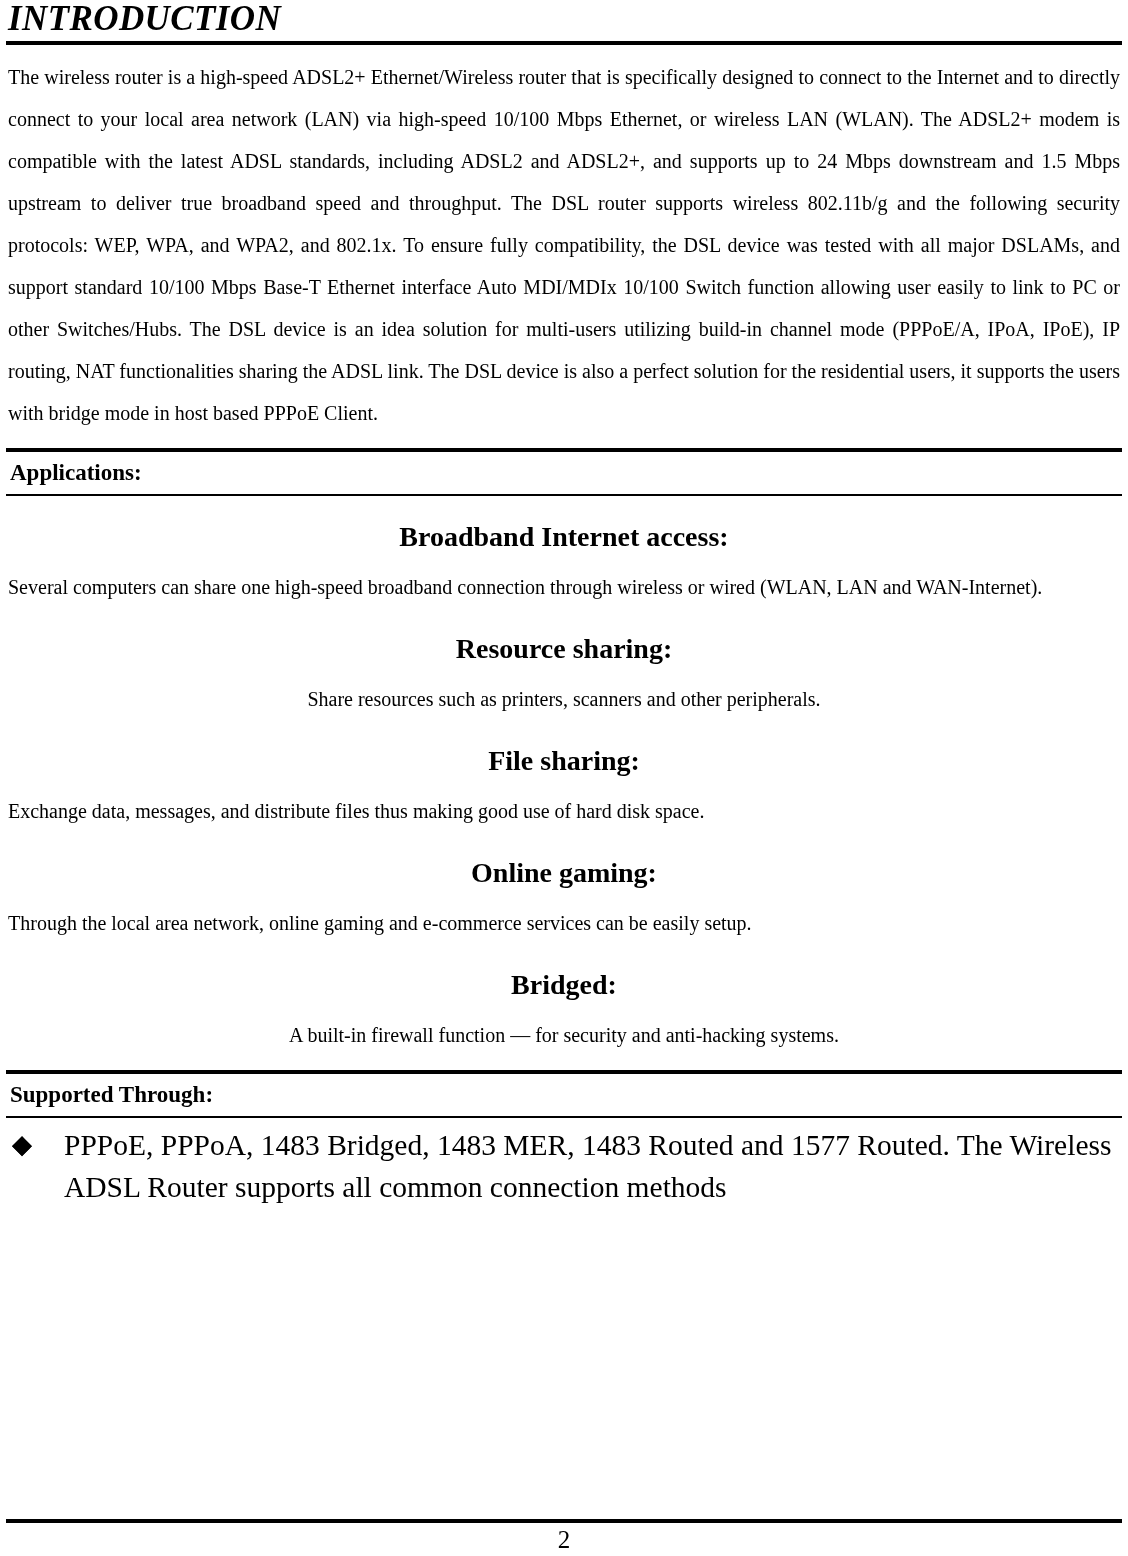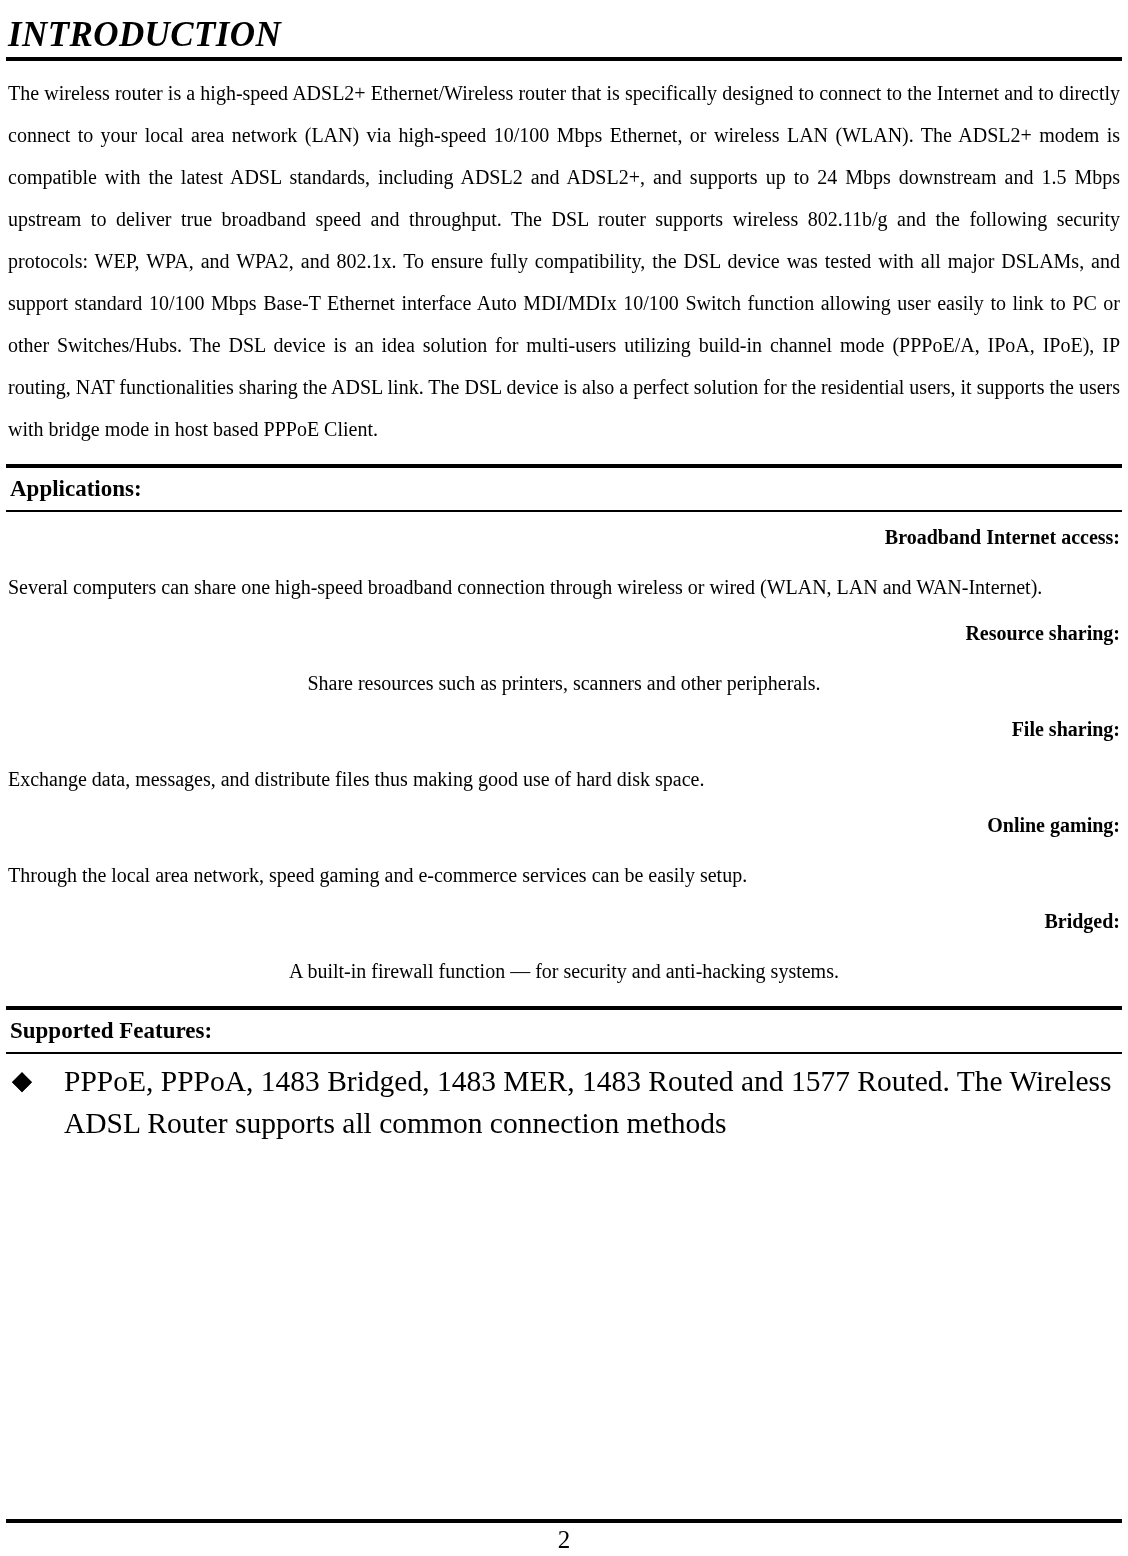--- a/index.html
+++ b/index.html
@@ -14,21 +14,21 @@
     font-family: "Liberation Serif", "DejaVu Serif", serif;
     color: #000000;
     overflow: hidden;
   }
 
   .page {
     position: relative;
     width: 1128px;
     height: 1556px;
     box-sizing: border-box;
-    padding: 16px 6px;
+    padding: 0 6px;
   }
 
   
   .doc-title {
     font-size: 35px;
     font-weight: bold;
     font-style: italic;
     line-height: 38px;
     letter-spacing: 0.4px;
     margin: 0;
@@ -74,26 +74,26 @@
   .section-head .head-text {
     font-size: 23px;
     font-weight: bold;
     line-height: 40px;
     padding: 1px 0 1px 4px;
     white-space: nowrap;
   }
 
   
   .sub-head {
-    font-size: 20px;
+    font-size: 28px;
     font-weight: bold;
     line-height: 42px;
-    margin: 4px 0 0 0;
+    margin: 20px 0 0 0;
     padding: 0 2px;
-    text-align: right;
+    text-align: center;
   }
 
   
   .bullet-list {
     margin: 6px 0 0 0;
     padding: 0;
     list-style: none;
   }
   .bullet-item {
     position: relative;
@@ -148,28 +148,28 @@
   <div class="sub-head">Broadband Internet access:</div>
   <p class="para">Several computers can share one high-speed broadband connection through wireless or wired (WLAN, LAN and WAN-Internet).</p>
 
   <div class="sub-head">Resource sharing:</div>
   <p class="para flush">Share resources such as printers, scanners and other peripherals.</p>
 
   <div class="sub-head">File sharing:</div>
   <p class="para">Exchange data, messages, and distribute files thus making good use of hard disk space.</p>
 
   <div class="sub-head">Online gaming:</div>
-  <p class="para">Through the local area network, speed gaming and e-commerce services can be easily setup.</p>
+  <p class="para">Through the local area network, online gaming and e-commerce services can be easily setup.</p>
 
   <div class="sub-head">Bridged:</div>
   <p class="para flush">A built-in firewall function — for security and anti-hacking systems.</p>
 
   <div class="section-head">
     <div class="rule-thick"></div>
-    <div class="head-text">Supported Features:</div>
+    <div class="head-text">Supported Through:</div>
     <div class="rule-thin"></div>
   </div>
 
   <ul class="bullet-list">
     <li class="bullet-item">
       <span class="bullet-marker">◆</span>
     </li>
     <li class="bullet-item">
       <span class="bullet-marker">◆</span>
       <span>PPPoE, PPPoA, 1483 Bridged, 1483 MER, 1483 Routed and 1577 Routed. The Wireless ADSL Router supports all common connection methods</span>

